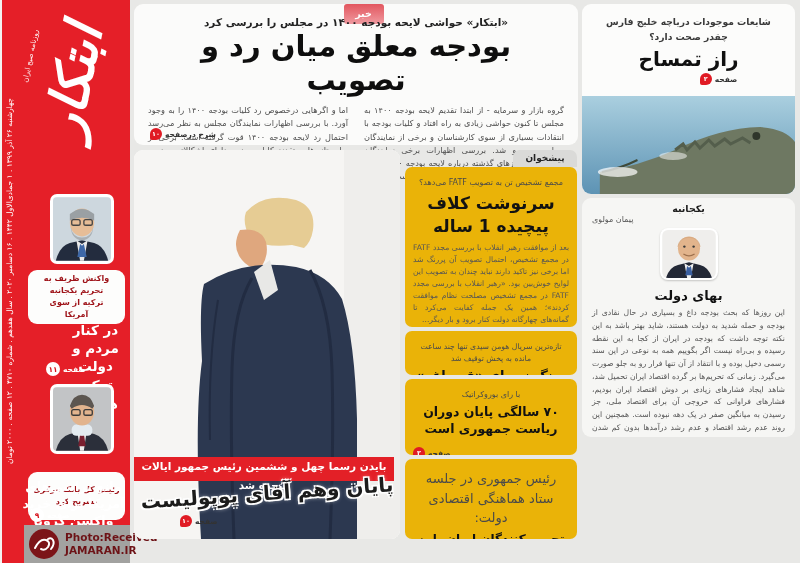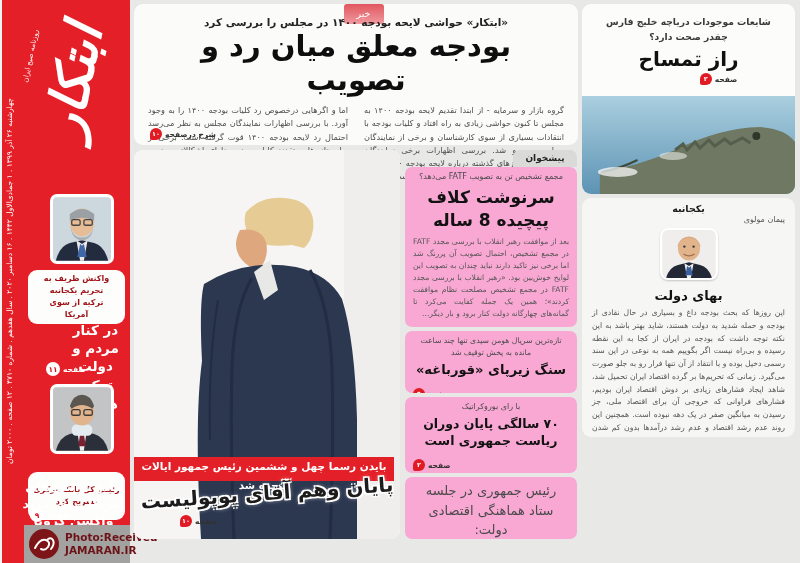--- a/index.html
+++ b/index.html
@@ -28,21 +28,21 @@
 
   .credit-bar { position:absolute; left:24px; right:0; bottom:0; height:38px; background:#a2a2a0;
     display:flex; align-items:center; direction:ltr; padding-left:4px; }
   .credit-logo { width:32px; height:32px; flex:none; }
   .credit-text { margin-left:5px; color:#6d1216; font-weight:bold; font-size:10.5px; line-height:1.25; }
 
   
   .lead-card { position:absolute; left:134px; top:4px; width:444px; height:141px; background:#fbfbfa; border-radius:9px; padding:7px 14px; }
   .lead-kicker-row { position:relative; text-align:center; height:17px; }
   .lead-tag { position:absolute; top:-7px; left:47%; width:40px; height:20px; border-radius:3px;
-    background:linear-gradient(#e2565e,#f09aa0); color:#fff; font-size:9.5px; font-weight:normal; line-height:20px; text-align:center; z-index:0; }
+    background:linear-gradient(#e2565e,#f09aa0); color:#fff; font-size:9.5px; font-weight:bold; line-height:20px; text-align:center; z-index:0; }
   .lead-kicker { position:relative; z-index:1; font-size:10.5px; font-weight:bold; color:#222;margin-top:14px; }
   .lead-headline { text-align:center; font-size:29px; font-weight:bold; color:#0e0e0e; margin-top:1px; }
   .lead-body { display:flex; gap:16px; margin-top:7px; }
   .lead-body p { flex:1; font-size:8.2px; color:#4f4f4f; text-align:justify; line-height:1.62; }
   .lead-more { position:absolute; left:16px; bottom:5px; }
 
   .pin-row { display:inline-flex; align-items:center; gap:3px; }
   .pin-row .lbl { font-size:7.5px; font-weight:bold; color:#333; }
   .pin-red { width:12px; height:12px; border-radius:50% 50% 50% 2px; background:#e01b24; color:#fff; font-size:6.5px; font-weight:bold;
     display:inline-flex; align-items:center; justify-content:center; }
@@ -55,42 +55,42 @@
   .trump-headline { position:absolute; top:331px; left:0; right:0; text-align:center; transform:rotate(-4deg);
     font-size:20px; font-weight:bold; color:#1c1c1c;
     text-shadow:-1.5px -1.5px 0 #fff, 1.5px -1.5px 0 #fff, -1.5px 1.5px 0 #fff, 1.5px 1.5px 0 #fff, 0 0 5px #fff; }
   .trump-page { position:absolute; bottom:12px; left:46px; }
 
   
   .pishkhan { position:absolute; left:405px; top:150px; width:172px; height:389px; }
   .pk-tab { position:absolute; top:0; right:0; width:64px; height:17px; background:#dadad8; border-radius:7px 7px 0 0;
     font-size:9px; font-weight:bold; color:#222; text-align:center; line-height:17px; }
   .pk-cards { position:absolute; top:17px; left:0; right:0; bottom:0; display:flex; flex-direction:column; gap:4px; }
-  .pk-card { background:#f9a8d4; border-radius:7px; padding:4px 8px 4px; text-align:center; overflow:hidden; }
+  .pk-card { background:#eab308; border-radius:7px; padding:10px 8px 4px; text-align:center; overflow:hidden; }
   .pk-kicker { font-size:8px; color:#4a4a4a; line-height:1.5; }
   .pk-headline { font-weight:bold; color:#121212; line-height:1.35; margin-top:3px; }
   .pk-body { font-size:7.6px; color:#555; text-align:justify; line-height:1.58; margin-top:4px; }
   .pk-page { text-align:left; margin-top:3px; }
   .pk-1 { height:160px; }
-  .pk-2 { height:62px; }
+  .pk-2 { height:44px; }
   .pk-3 { height:76px; }
   .pk-4 { flex:1; }
 
   
   .right-col { position:absolute; left:582px; top:0; width:215px; height:443px; }
   .croc-card { position:absolute; top:4px; left:0; right:2px; height:190px; background:#fcfcfb; border-radius:9px; overflow:hidden; }
   .croc-kicker { margin-top:11px; font-size:9.2px; font-weight:bold; color:#3a3a3a; text-align:center; line-height:1.6; padding:0 14px; }
   .croc-headline { font-size:20px; font-weight:bold; color:#101010; text-align:center; margin-top:3px; }
   .croc-page { display:flex; justify-content:center; transform:translateX(30px); margin-top:2px; }
   .croc-photo { position:absolute; left:0; right:0; bottom:0; height:98px; }
   .croc-photo svg { width:100%; height:100%; display:block; }
 
   .editorial { position:absolute; top:198px; left:0; right:2px; bottom:6px; background:#f6f6f4; border-radius:9px; padding:5px 10px; overflow:hidden; }
   .ed-tab { font-size:9.5px; font-weight:bold; color:#1e1e1e; text-align:center; }
-  .ed-author { font-size:8px; color:#555; text-align:right; margin-top:1px; }
+  .ed-author { font-size:8px; color:#555; text-align:left; margin-top:1px; }
   .ed-photo { width:58px; height:52px; margin:4px auto 0; background:#fff; border-radius:8px; padding:2px; box-shadow:0 1px 2px rgba(0,0,0,.2); }
   .ed-photo svg { width:100%; height:100%; border-radius:6px; display:block; }
   .ed-headline { font-size:13px; font-weight:bold; color:#111; text-align:center; margin-top:8px; }
   .ed-body { font-size:7.7px; color:#555; text-align:justify; line-height:1.66; margin-top:4px; }
 </style>
 </head>
 <body>
 
 <div class="page">
 
@@ -188,21 +188,21 @@
       <span class="lbl">صفحه</span>
       <span class="pin-red">۱۰</span>
     </span>
   </div>
 
   <div class="pishkhan">
     <div class="pk-tab">پیشخوان</div>
     <div class="pk-cards">
       <div class="pk-card pk-1">
         <div class="pk-kicker">مجمع تشخیص تن به تصویب FATF می‌دهد؟</div>
-        <div class="pk-headline" style="font-size:17px;">سرنوشت کلاف پیچیده 8 ساله</div>
+        <div class="pk-headline" style="font-size:17px;">سرنوشت کلاف پیچیده 1 ساله</div>
         <div class="pk-body">بعد از موافقت رهبر انقلاب با بررسی مجدد FATF در مجمع تشخیص، احتمال تصویب آن پررنگ شد اما برخی نیز تاکید دارند نباید چندان به تصویب این لوایح خوش‌بین بود. «رهبر انقلاب با بررسی مجدد FATF در مجمع تشخیص مصلحت نظام موافقت کردند»؛ همین یک جمله کفایت می‌کرد تا گمانه‌های چهارگانه دولت کنار برود و بار دیگر...</div>
         <div class="pk-page"></div>
       </div>
       <div class="pk-card pk-2">
         <div class="pk-kicker" style="font-size:7.7px;">تازه‌ترین سریال هومن سیدی تنها چند ساعت مانده به پخش توقیف شد</div>
         <div class="pk-headline" style="font-size:13px;">سنگ زیرپای «قورباغه»</div>
         <div class="pk-page"><span class="pin-row">
               <span class="lbl">صفحه</span>
               <span class="pin-red">۹</span>
             </span></div>

